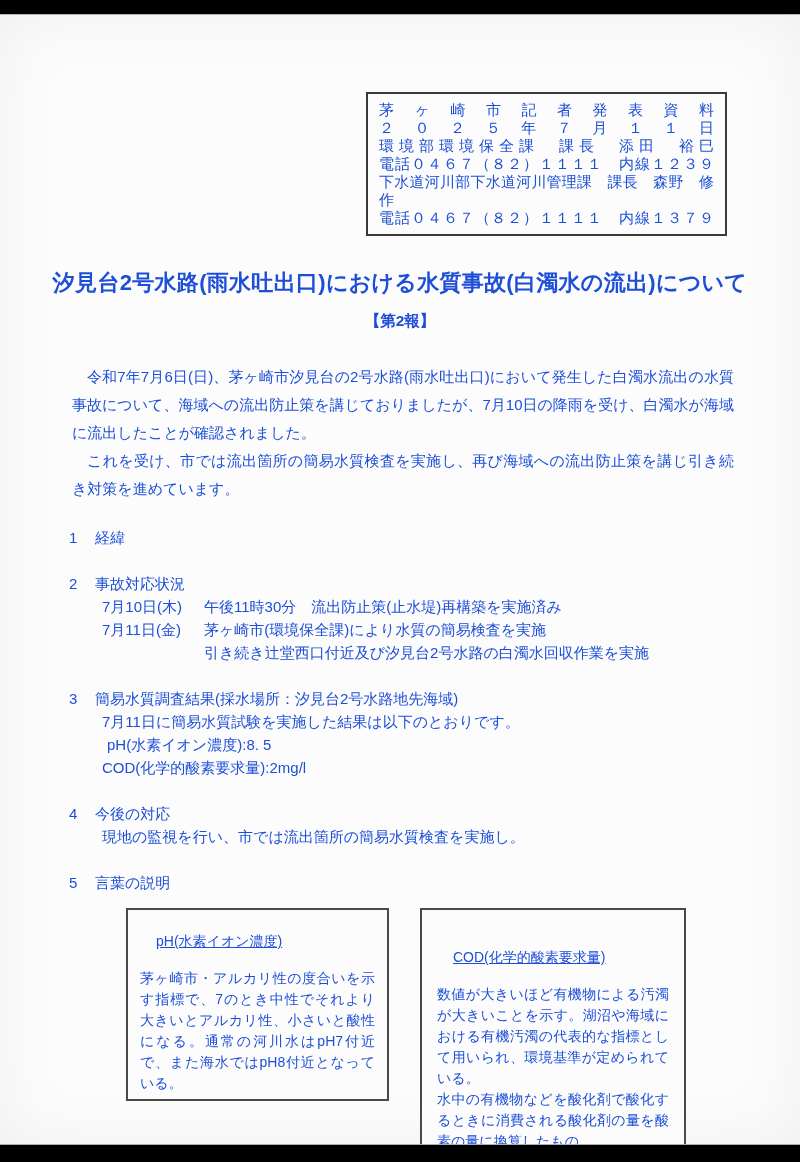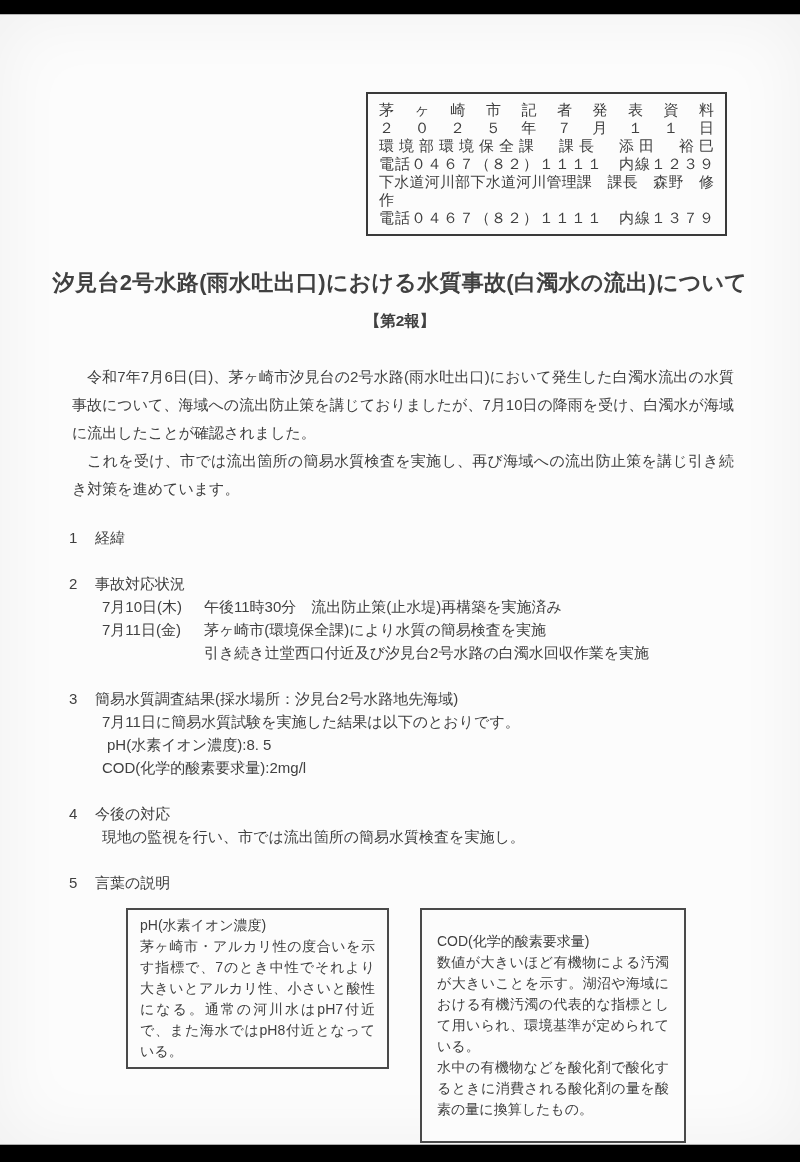--- a/index.html
+++ b/index.html
@@ -20,21 +20,21 @@
   .letterbox.top { top: 0; height: 14px; }
   .letterbox.bottom { bottom: 0; height: 17px; }
 
   .page {
     position: absolute;
     top: 14px;
     bottom: 17px;
     left: 0;
     right: 0;
     background: #fcfcfc;
-    color: #404040;
+    color: #1d4ed8;
     border-top: 1px solid #b5b5b5;
     border-bottom: 1px solid #adadad;
     box-shadow: inset 0 0 70px rgba(0,0,0,0.05);
     overflow: hidden;
   }
 
   
   .press-box {
     box-sizing: border-box;
     width: 361px;
@@ -98,21 +98,21 @@
   .term-box {
     box-sizing: border-box;
     border: 2px solid #4a4a4a;
     background: #fcfcfc;
     font-size: 14px;
     line-height: 21px;
     padding: 5px 12px;
   }
   .term-box.ph  { width: 263px; }
   .term-box.cod { width: 266px; padding: 21px 15px; }
-  .term-head { margin: 0; }
+  .term-head { margin: 16px; text-decoration: underline; }
   .term-body { margin: 0; text-align: justify; }
 </style>
 </head>
 <body>
 
 <div class="letterbox top"></div>
 
 <div class="page">
 
   <div class="press-box">

